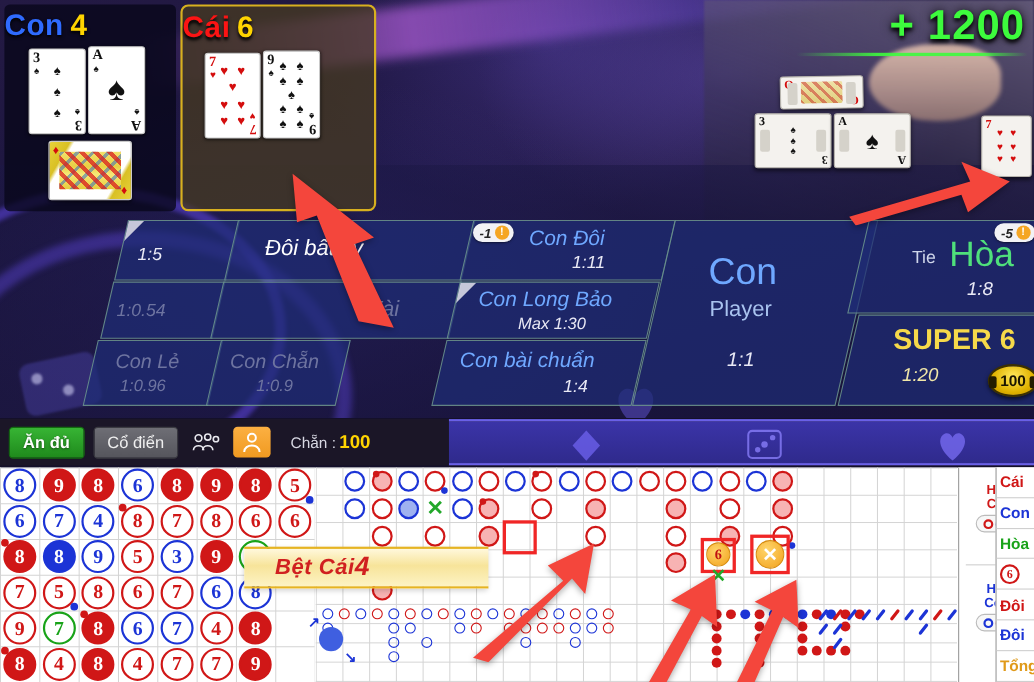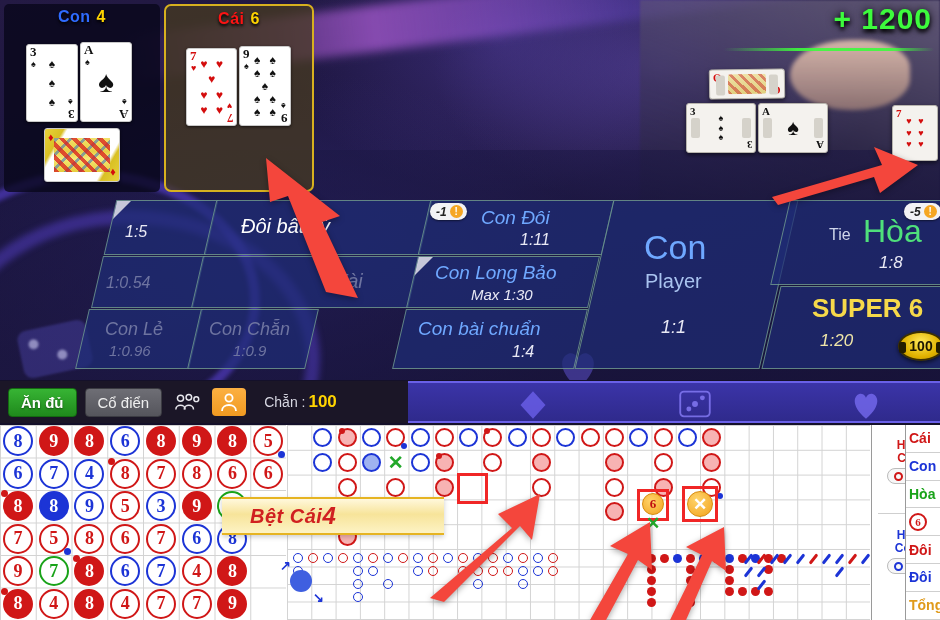--- a/index.html
+++ b/index.html
@@ -70,23 +70,23 @@
   .dice-deco:after{
     content:""; position:absolute; left:10px; top:10px; width:10px; height:10px;
     border-radius:50%; background:rgba(220,220,255,.55);
     box-shadow:26px 16px 0 rgba(220,220,255,.55);
   }
 
   
   .hands-row { position:absolute; left:0; top:0; width:320px; height:196px; }
   .hand-panel { position:absolute; top:4px; height:188px; border-radius:5px; }
   .hand-con  { left:4px; width:156px; background:rgba(8,6,26,.78); }
-  .hand-cai  { left:164px; width:150px; background:rgba(72,60,30,.72);
+  .hand-cai  { left:164px; width:178px; background:rgba(72,60,30,.72);
                border:2px solid #d7b01f; border-radius:7px; }
-  .hand-title { text-align:center; font-size:16px; font-weight:bold; padding-top:4px;
+  .hand-title { font-size:27px; font-weight:bold; padding-top:4px;
                 text-shadow:0 2px 3px #000; letter-spacing:.5px; }
   .hand-title .lbl-con { color:#2f6bff; }
   .hand-title .lbl-cai { color:#fc1414; }
   .hand-title .pts { color:#ffd400; margin-left:6px; }
 
   .card {
     position:absolute; background:#fff; border-radius:3px;
     border:1px solid #c9c9c9;
     box-shadow:0 1px 3px rgba(0,0,0,.6);
     overflow:hidden;
@@ -132,21 +132,21 @@
   .tcard .trk2{ position:absolute; right:3px; bottom:1px; font-size:11px; font-weight:bold;
                 font-family:"Liberation Serif", serif; transform:rotate(180deg); }
   .tcard .tpips{ position:absolute; left:0; right:0; top:9px; bottom:9px;
                  display:flex; flex-direction:column; justify-content:space-evenly; align-items:center; }
   .tcard .tpr{ display:flex; justify-content:space-evenly; width:70%; font-size:9px; line-height:9px; }
   .tcard .edgebar{ position:absolute; width:9px; height:20px; background:#d5d2ca; border-radius:2px; }
 
   
   .win-amount {
     position:absolute; right:8px; top:2px;
-    font-size:30px; font-weight:bold; color:#3dfb3d;
+    font-size:38px; font-weight:bold; color:#3dfb3d;
     text-shadow:0 0 10px rgba(0,0,0,.85), 0 3px 4px #000;
     letter-spacing:1px;
   }
   .win-underline {
     position:absolute; right:6px; top:48px; width:210px; height:3px;
     background:linear-gradient(90deg, rgba(60,250,60,0), #3dfb3d 35%, #3dfb3d 80%, rgba(60,250,60,0));
     opacity:.9;
   }
 
   

